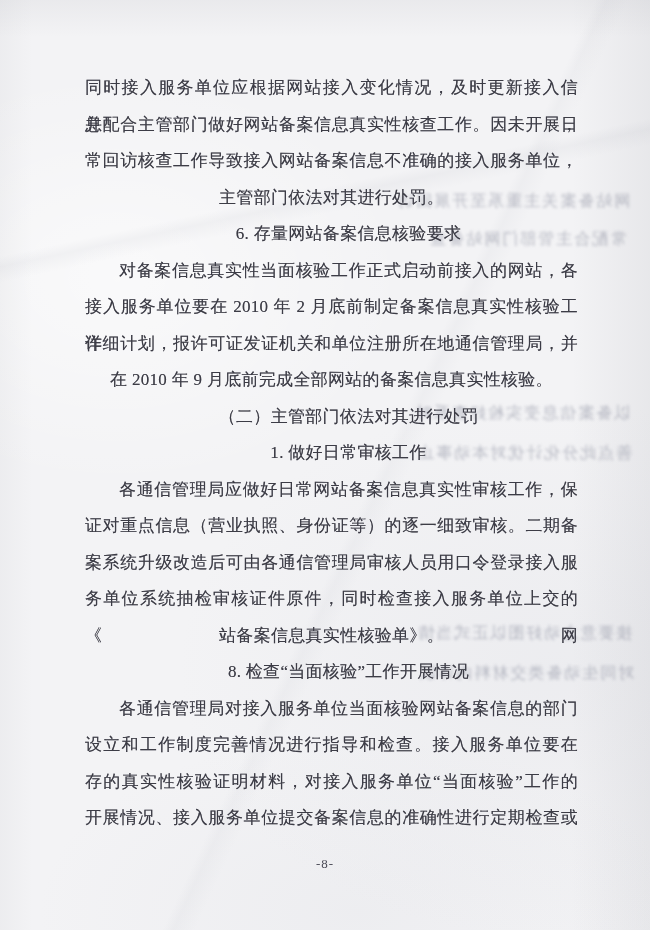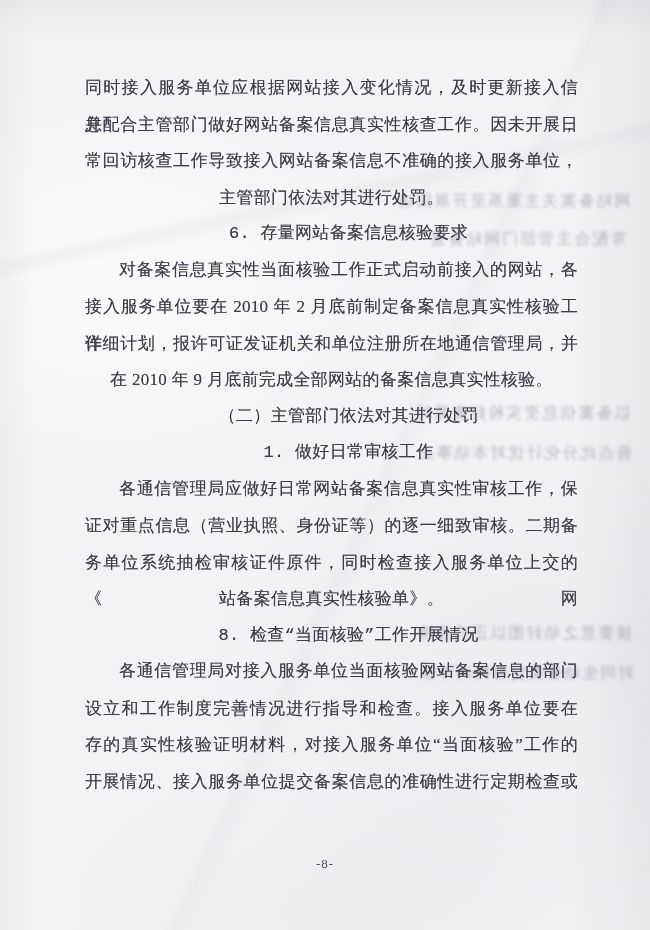--- a/index.html
+++ b/index.html
@@ -52,21 +52,20 @@
     text-align: center;
   }
   .line.fill {
     white-space: normal;
     text-align: justify;
     text-align-last: justify;
     text-justify: inter-character;
   }
   .line.indent {
     text-indent: 2em;
-    font-family: Liberation Mono, monospace;
   }
 
   
   .page-number {
     position: absolute;
     top: 856px;
     left: 0;
     width: 100%;
     text-align: center;
     font-size: 13px;
@@ -108,20 +107,21 @@
       <div class="line">主管部门依法对其进行处罚。</div>
       <div class="line indent">6. 存量网站备案信息核验要求</div>
       <div class="line fill indent">对备案信息真实性当面核验工作正式启动前接入的网站，各</div>
       <div class="line fill">接入服务单位要在 2010 年 2 月底前制定备案信息真实性核验工作</div>
       <div class="line fill">详细计划，报许可证发证机关和单位注册所在地通信管理局，并</div>
       <div class="line">在 2010 年 9 月底前完成全部网站的备案信息真实性核验。</div>
       <div class="line indent">（二）主管部门依法对其进行处罚</div>
       <div class="line indent">1. 做好日常审核工作</div>
       <div class="line fill indent">各通信管理局应做好日常网站备案信息真实性审核工作，保</div>
       <div class="line fill">证对重点信息（营业执照、身份证等）的逐一细致审核。二期备</div>
+      <div class="line fill">案系统升级改造后可由各通信管理局审核人员用口令登录接入服</div>
       <div class="line fill">务单位系统抽检审核证件原件，同时检查接入服务单位上交的《网</div>
       <div class="line">站备案信息真实性核验单》。</div>
       <div class="line indent">8. 检查“当面核验”工作开展情况</div>
       <div class="line fill indent">各通信管理局对接入服务单位当面核验网站备案信息的部门</div>
       <div class="line fill">设立和工作制度完善情况进行指导和检查。接入服务单位要在</div>
       <div class="line fill">存的真实性核验证明材料，对接入服务单位“当面核验”工作的</div>
       <div class="line fill">开展情况、接入服务单位提交备案信息的准确性进行定期检查或</div>
     </div>
 
   <div class="page-number">-8-</div>

